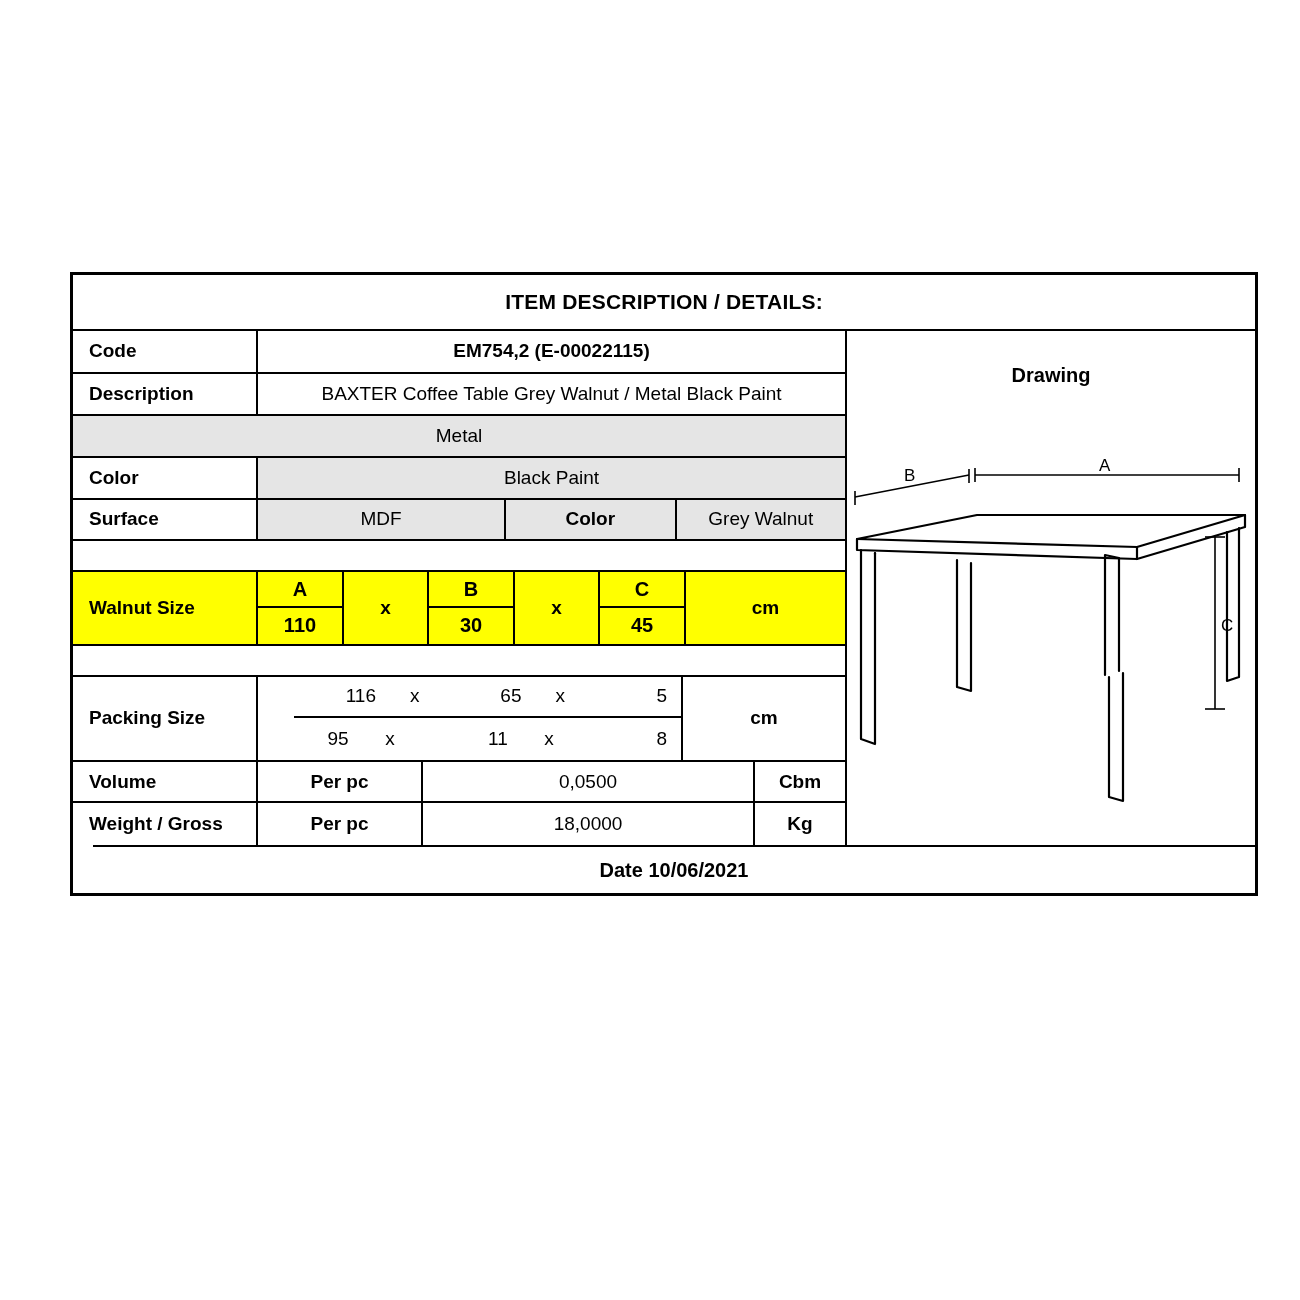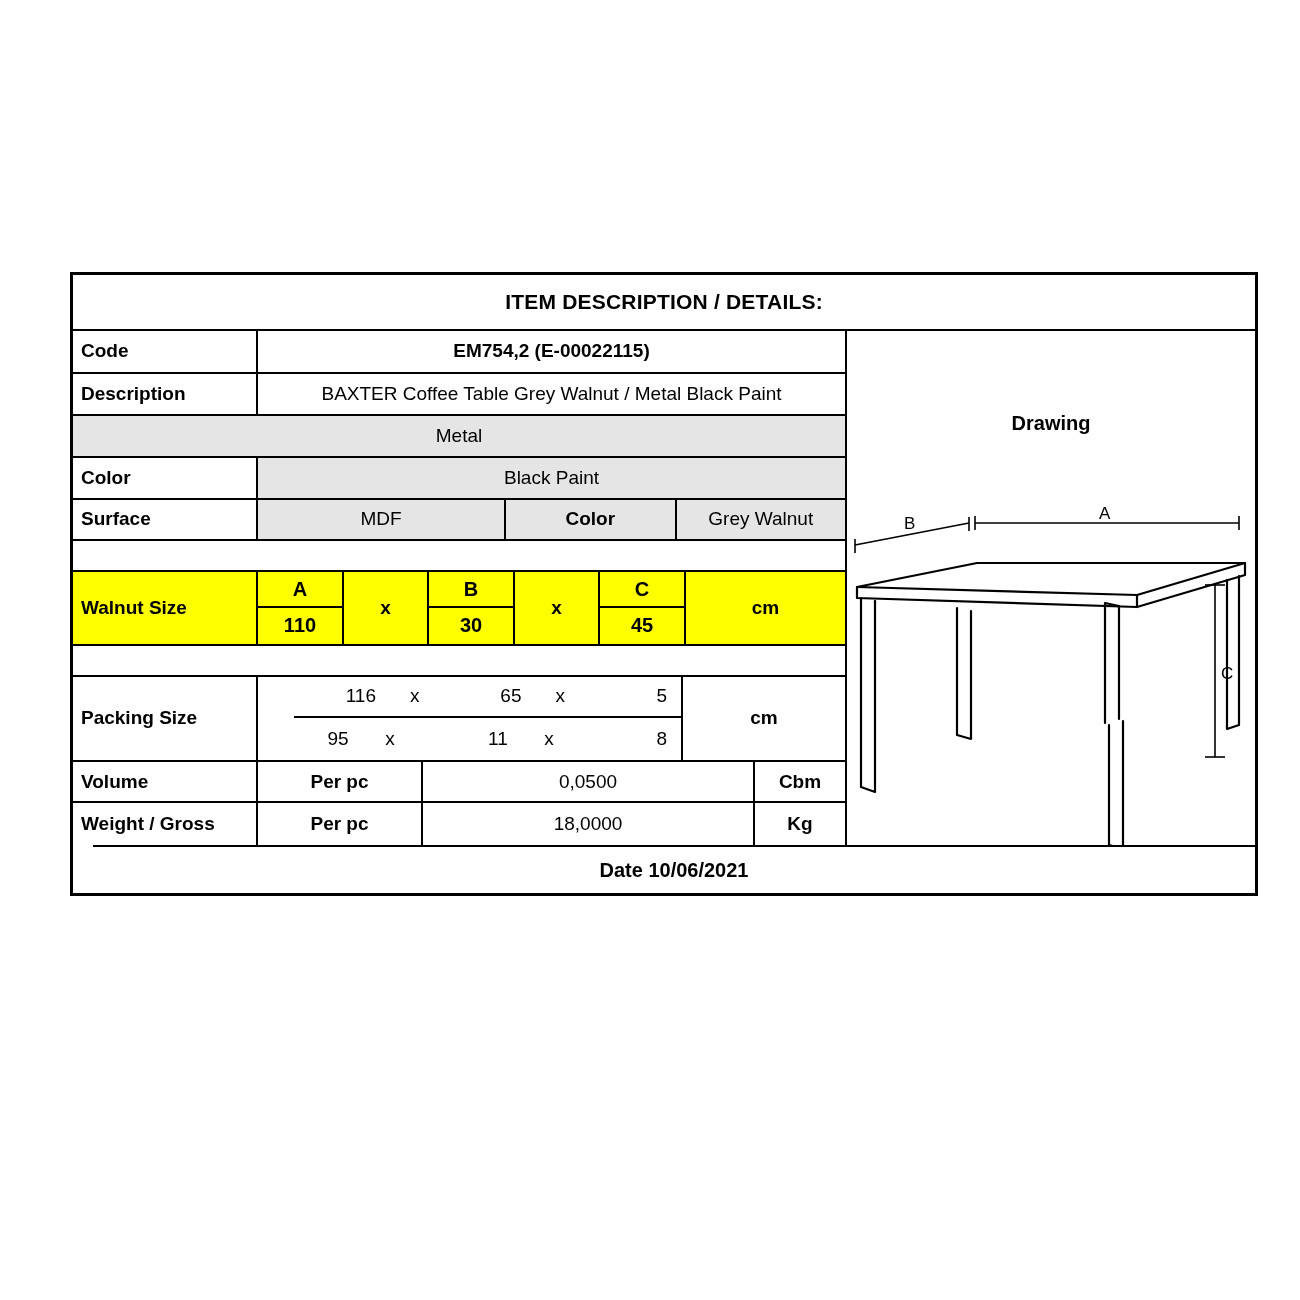--- a/index.html
+++ b/index.html
@@ -47,21 +47,20 @@
     display: flex;
     flex-direction: column;
     border-right: 2px solid #000;
     box-sizing: border-box;
   }
   .right {
     flex: 1;
     display: flex;
     flex-direction: column;
     box-sizing: border-box;
-    margin-top: 48px;
   }
   .drawing-title {
     height: 88px;
     display: flex;
     align-items: center;
     justify-content: center;
     font-weight: bold;
     font-size: 20px;
   }
   .drawing-area {
@@ -75,21 +74,21 @@
   .row {
     display: flex;
     border-bottom: 2px solid #000;
     box-sizing: border-box;
   }
   .row:last-child { border-bottom: none; }
   .lbl {
     width: 185px;
     min-width: 185px;
     box-sizing: border-box;
-    padding-left: 8px;
+    padding-left: 16px;
     display: flex;
     align-items: center;
     font-weight: bold;
     font-size: 19px;
     border-right: 2px solid #000;
   }
   .val {
     flex: 1;
     display: flex;
     align-items: center;

